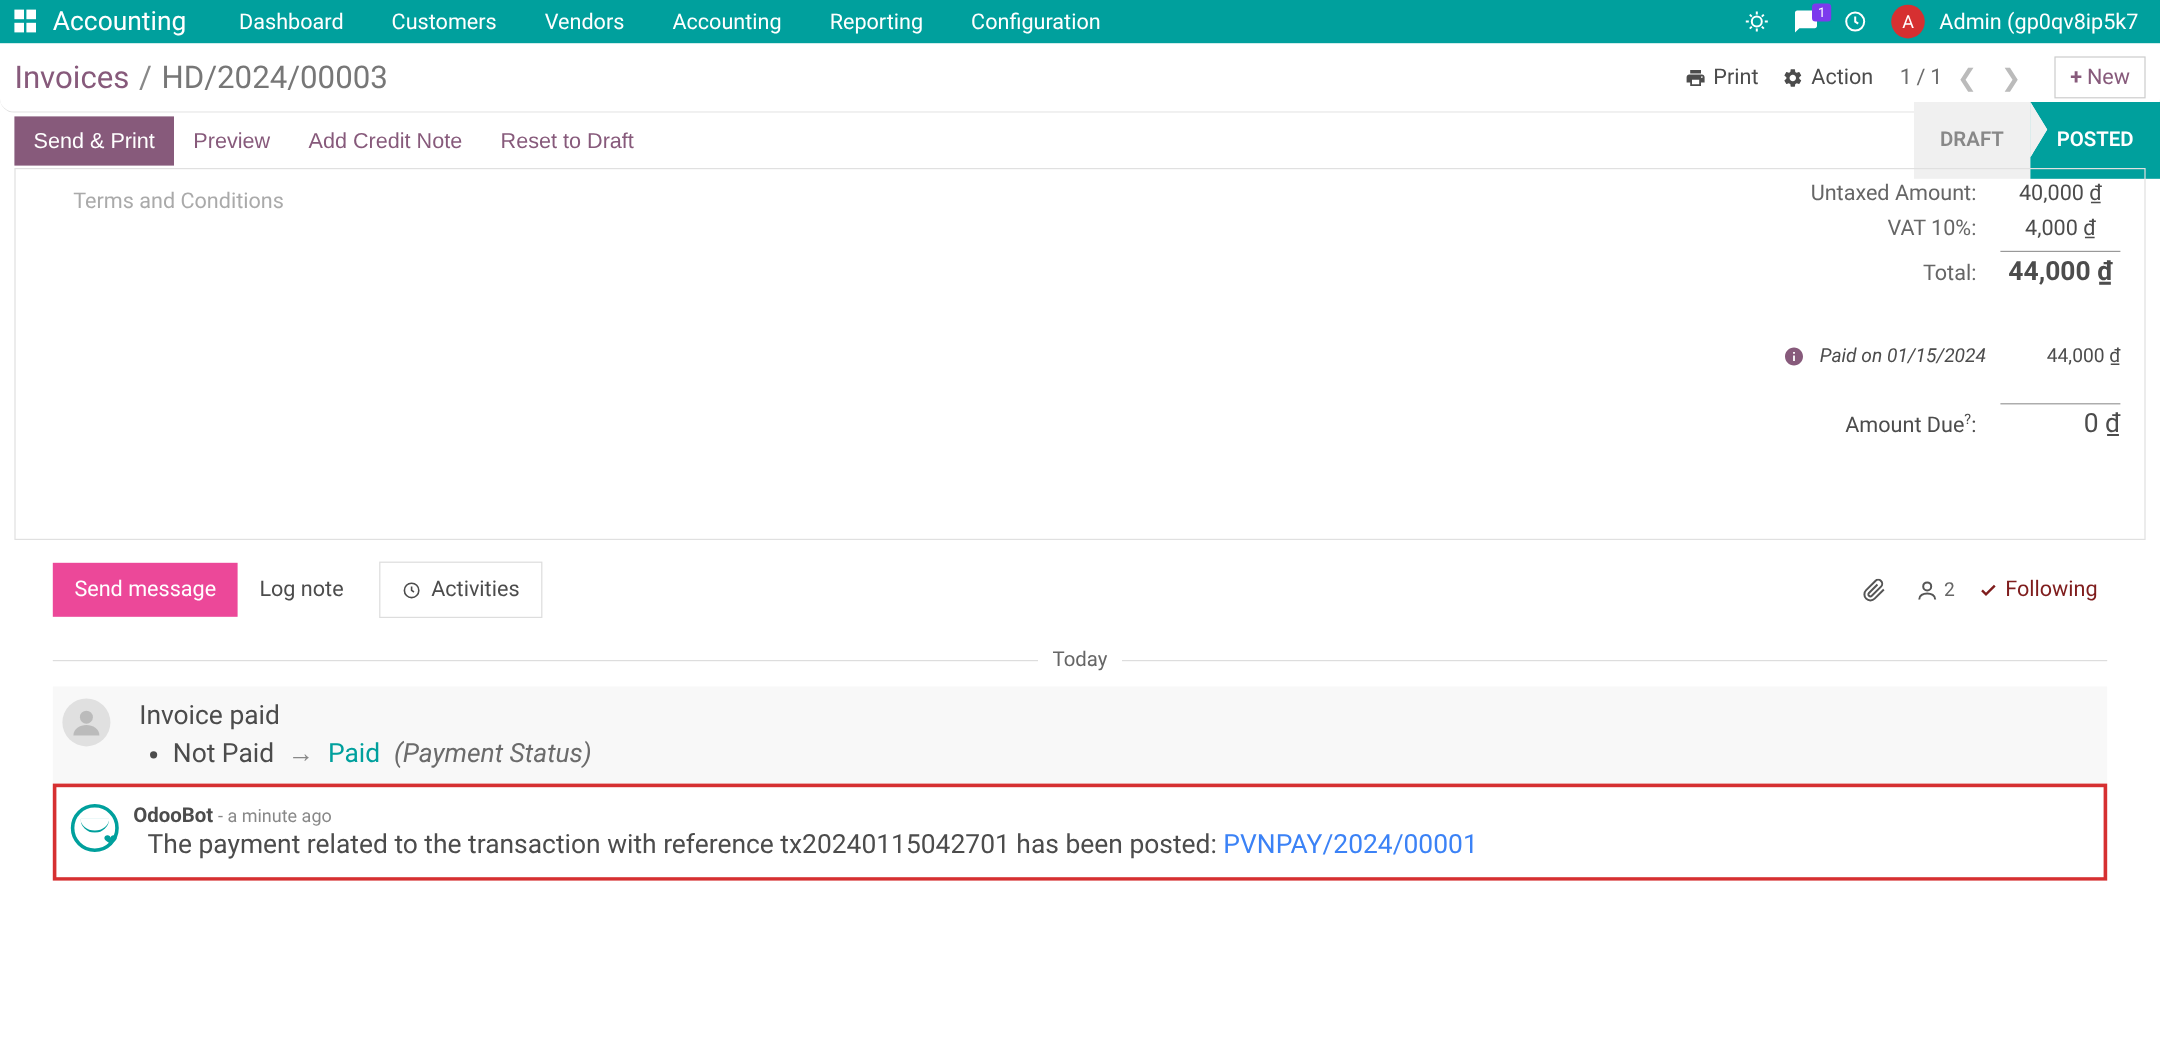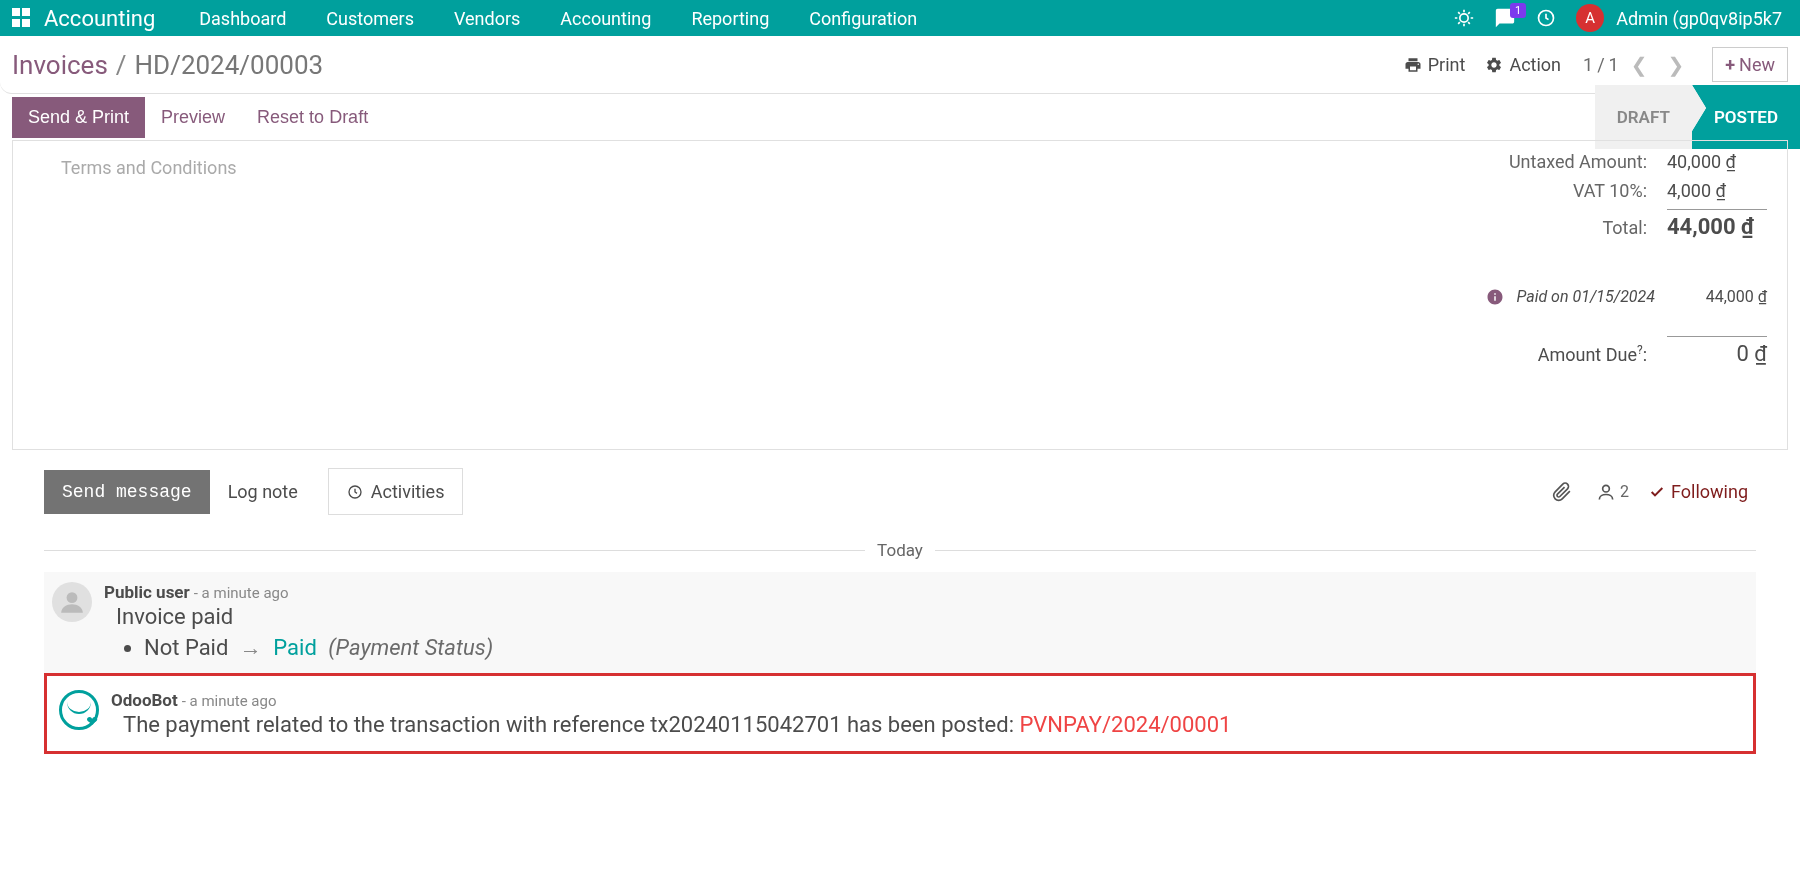--- a/index.html
+++ b/index.html
@@ -40,35 +40,35 @@
 .status-step.active { background: #00a09d; color: #fff; }
 .status-step.inactive::after { content: ""; position: absolute; right: -14px; top: 0; border-left: 14px solid #f0f0f0; border-top: 23px solid transparent; border-bottom: 23px solid transparent; z-index: 1; }
 .status-step.active::before { content: ""; position: absolute; left: 0; top: 0; border-left: 14px solid #fff; border-top: 23px solid transparent; border-bottom: 23px solid transparent; }
 
 
 .form-body { border: 1px solid #e0e0e0; margin: 0 12px; padding: 12px 20px 60px 20px; min-height: 310px; position: relative; }
 .terms { color: #aaa; font-style: normal; margin-left: 28px; margin-top: 4px; font-size: 18px; }
 .totals { position: absolute; right: 20px; top: 6px; width: 380px; }
 .trow { display: flex; justify-content: flex-end; align-items: baseline; padding: 4px 0; gap: 20px; }
 .trow .tlabel { color: #666; font-size: 18px; }
-.trow .tval { min-width: 100px; text-align: left; font-size: 18px; }
+.trow .tval { min-width: 100px; text-align: center; font-size: 18px; }
 .trow.total .tval { font-weight: 700; font-size: 22px; border-top: 1px solid #999; padding-top: 4px; }
 .trow.total .tlabel { font-size: 18px; }
 .paid-row { display: flex; justify-content: flex-end; align-items: center; gap: 12px; margin-top: 44px; font-style: italic; }
 .paid-row .info-icon { color: #875A7B; font-style: normal; }
 .paid-row .tval { min-width: 100px; text-align: right; font-style: normal; }
 .due-row { display: flex; justify-content: flex-end; align-items: baseline; gap: 20px; margin-top: 30px; }
 .due-row .tlabel { font-size: 18px; }
 .due-row sup { font-size: 12px; }
 .due-row .tval { min-width: 100px; text-align: right; font-size: 22px; border-top: 1px solid #999; padding-top: 4px; }
 
 
 .chatter { margin-top: 18px; padding: 0 44px; }
 .chatter-tabs { display: flex; align-items: center; border-bottom: 1px solid transparent; }
-.chatter-tabs .tab-send { background: #737373; color: #fff; padding: 12px 18px; font-size: 18px; cursor: pointer; font-family: Liberation Mono, monospace; }
+.chatter-tabs .tab-send { background: #ec4899; color: #fff; padding: 12px 18px; font-size: 18px; cursor: pointer; }
 .chatter-tabs .tab-log { padding: 12px 18px; font-size: 18px; cursor: pointer; color: #4c4c4c; }
 .chatter-tabs .tab-activities { padding: 12px 18px; font-size: 18px; cursor: pointer; color: #4c4c4c; border: 1px solid #ddd; margin-left: 12px; display: inline-flex; align-items: center; gap: 8px; }
 .chatter-tabs .spacer { flex: 1; }
 .chatter-tabs .ch-icon { padding: 8px 12px; cursor: pointer; color: #555; display: inline-flex; align-items: center; gap: 4px; }
 .chatter-tabs .following { color: #7f1d1d; display: inline-flex; align-items: center; gap: 6px; padding: 8px 8px; cursor: pointer; font-size: 18px; }
 .chatter-tabs .followers-count { color: #666; }
 
 .today-divider { display: flex; align-items: center; margin: 24px 0 12px; text-align: center; }
 .today-divider::before, .today-divider::after { content: ""; flex: 1; border-top: 1px solid #ddd; }
 .today-divider span { padding: 0 12px; color: #666; font-size: 17px; }
@@ -77,21 +77,21 @@
 .msg-avatar { width: 40px; height: 40px; border-radius: 50%; background: #e0e0e0; flex-shrink: 0; display: flex; align-items: center; justify-content: center; font-size: 20px; }
 .msg-body { flex: 1; }
 .msg-author { font-weight: 700; font-size: 17px; }
 .msg-time { color: #888; font-size: 15px; }
 .msg-text { margin-top: 2px; font-size: 22px; margin-left: 12px; }
 .msg-text ul { margin: 6px 0 0 28px; }
 .msg-text li { margin: 2px 0; }
 .change-arrow { color: #888; margin: 0 6px; }
 .change-new { color: #00a09d; }
 .change-field { font-style: italic; color: #6b6b6b; margin-left: 6px; }
-.link { color: #ef4444; cursor: pointer; }
+.link { color: #3b82f6; cursor: pointer; }
 .highlight-box { border: 3px solid #d63031; padding: 4px; }
 
 .bot-avatar { border: 3px solid #00a09d; position: relative; background: #fff; }
 .bot-avatar .face { width: 24px; height: 12px; border-bottom: 2px solid #00a09d; border-radius: 0 0 12px 12px; position: relative; top: -2px; }
 .bot-avatar .heart { position: absolute; bottom: -2px; right: -2px; color: #00a09d; font-size: 14px; }
 
 svg { display: block; }
 </style>
 </head>
 <body>
@@ -161,20 +161,21 @@
   </div>
   <div class="new-btn">
     <span class="plus">+</span>
     <span>New</span>
   </div>
 </div>
 
 <div class="statusbar">
   <button class="primary-btn">Send &amp; Print</button>
   <button class="secondary-btn">Preview</button>
+  <button class="secondary-btn">Add Credit Note</button>
   <button class="secondary-btn">Reset to Draft</button>
   <div class="spacer"></div>
   <div class="status-steps">
     <div class="status-step inactive">DRAFT</div>
     <div class="status-step active">POSTED</div>
   </div>
 </div>
 
 <div class="form-body">
   <div class="terms">Terms and Conditions</div>
@@ -244,24 +245,20 @@
     </div>
 
   <div class="message" style="background:#f8f8f8;">
     <div class="msg-avatar">
       <svg width="26" height="26" viewBox="0 0 24 24" fill="#bbb">
           <circle cx="12" cy="8" r="5"></circle>
           <path d="M2 22c0-5 5-8 10-8s10 3 10 8"></path>
         </svg>
     </div>
     <div class="msg-body">
-      <div>
-        <span class="msg-author">Public user</span>
-        <span class="msg-time">- a minute ago</span>
-      </div>
       <div class="msg-text">
         <div>Invoice paid</div>
         <ul>
           <li>
             <span>Not Paid</span>
             <span class="change-arrow">→</span>
             <span class="change-new">Paid</span>
             <span class="change-field">(Payment Status)</span>
           </li>
         </ul>

